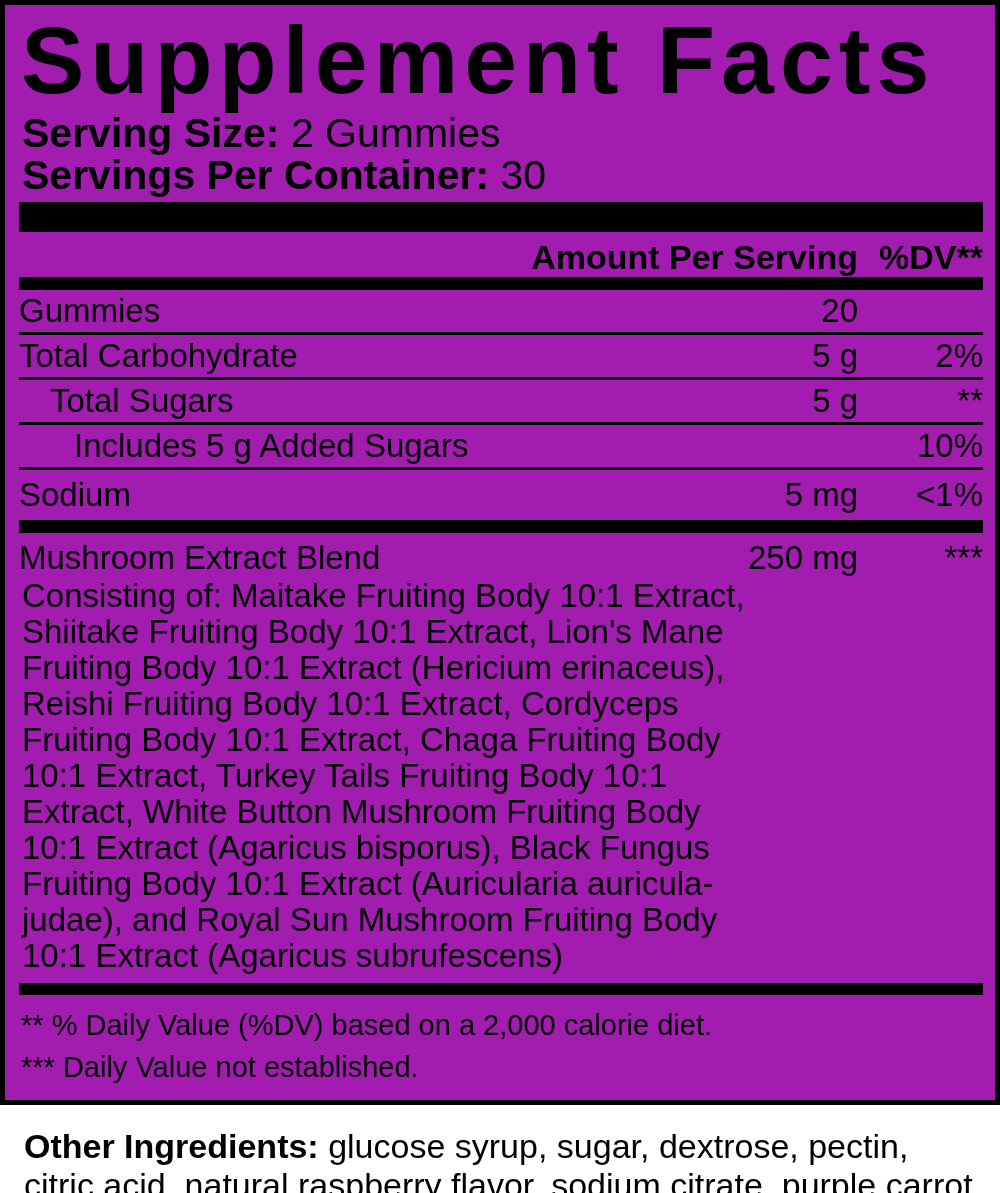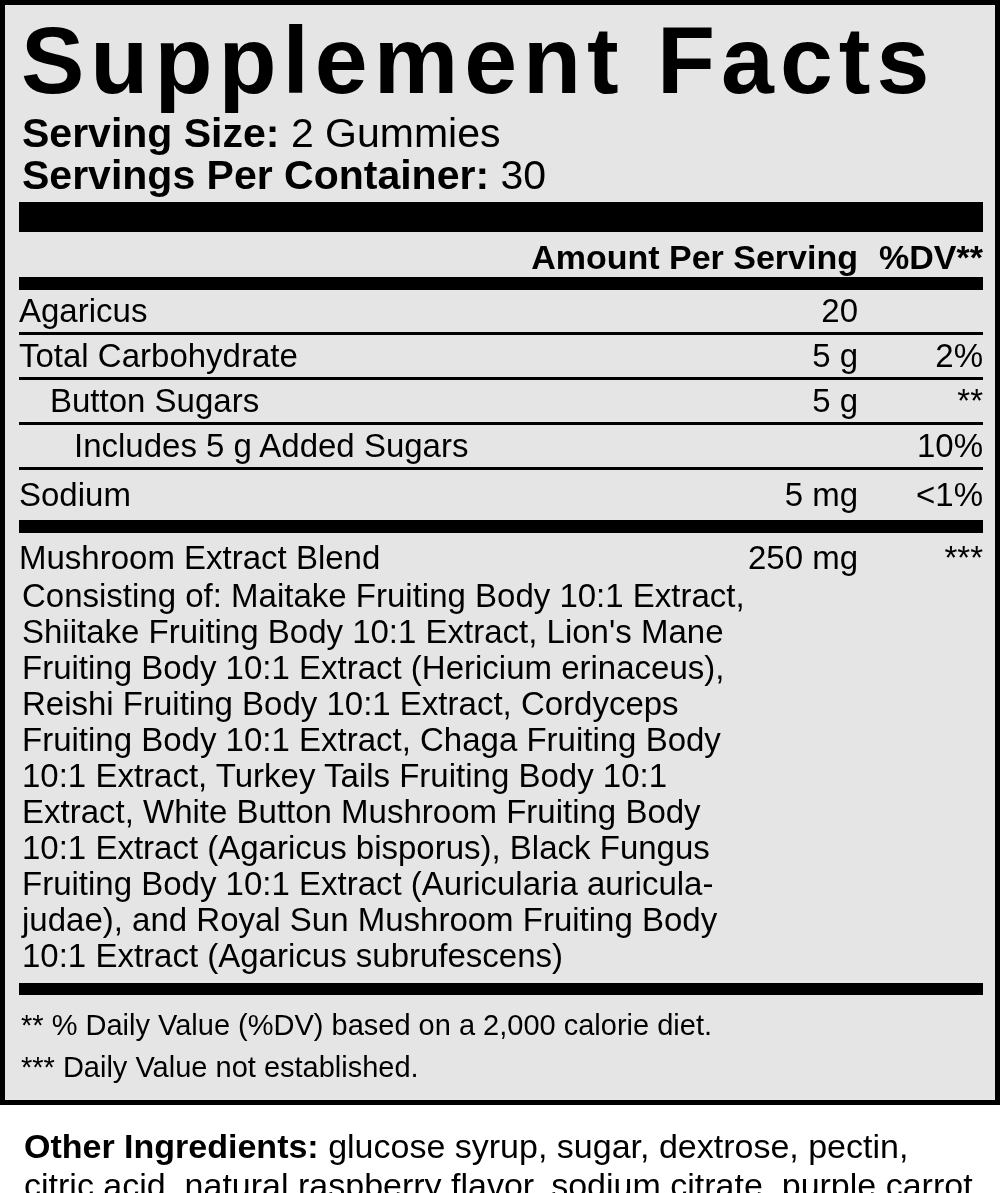--- a/index.html
+++ b/index.html
@@ -7,21 +7,21 @@
     width: 1000px;
     background: #ffffff;
     color: #000000;
     font-family: "Liberation Sans", sans-serif;
     -webkit-font-smoothing: antialiased;
   }
   .facts-box {
     width: 1000px;
     border: 5px solid #000;
     padding: 0 12px 0 14px;
-    background: #e5e5e5;
+    background: #a21caf;
   }
   .title {
     font-weight: bold;
     font-size: 95px;
     line-height: 1.0;
     letter-spacing: 6px;
     white-space: nowrap;
     margin: 8px 0 4px 2px;
   }
   .serving-line {
@@ -90,33 +90,33 @@
 
   <div class="header-row">
     <span class="c-name"></span>
     <span class="c-amt">Amount Per Serving</span>
     <span class="c-dv">%DV**</span>
   </div>
 
   <div class="bar bar-med"></div>
 
   <div class="nrow">
-    <span class="c-name">Agaricus</span>
+    <span class="c-name">Gummies</span>
     <span class="c-amt">20</span>
     <span class="c-dv"></span>
   </div>
 
   <div class="nrow">
     <span class="c-name">Total Carbohydrate</span>
     <span class="c-amt">5 g</span>
     <span class="c-dv">2%</span>
   </div>
 
   <div class="nrow indent-1">
-    <span class="c-name">Button Sugars</span>
+    <span class="c-name">Total Sugars</span>
     <span class="c-amt">5 g</span>
     <span class="c-dv">**</span>
   </div>
 
   <div class="nrow indent-2">
     <span class="c-name">Includes 5 g Added Sugars</span>
     <span class="c-amt"></span>
     <span class="c-dv">10%</span>
   </div>
 

